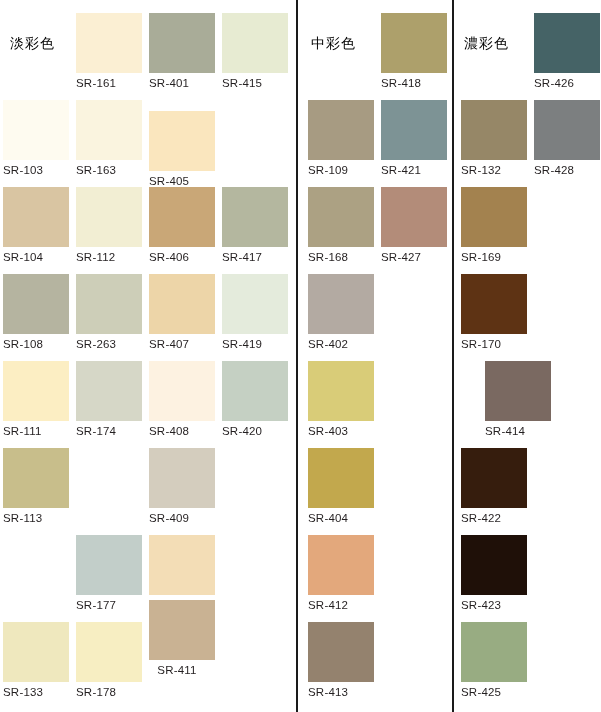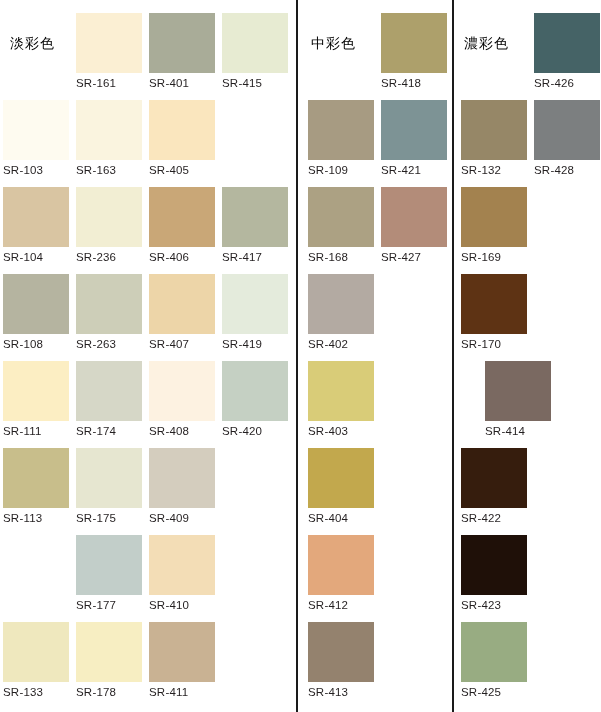--- a/index.html
+++ b/index.html
@@ -75,31 +75,31 @@
       <span class="swatch-label">SR-415</span>
     </div>
     <div class="swatch-cell" style="left: 3px; top: 100px;">
       <span class="swatch-chip" style="background: rgb(254, 251, 240); width: 66px; height: 60px;"></span>
       <span class="swatch-label">SR-103</span>
     </div>
     <div class="swatch-cell" style="left: 76px; top: 100px;">
       <span class="swatch-chip" style="background: rgb(250, 244, 223); width: 66px; height: 60px;"></span>
       <span class="swatch-label">SR-163</span>
     </div>
-    <div class="swatch-cell" style="left: 149px; top: 100px;">
+    <div class="swatch-cell" style="left: 149px; top: 111px;">
       <span class="swatch-chip" style="background: rgb(250, 230, 190); width: 66px; height: 60px;"></span>
       <span class="swatch-label">SR-405</span>
     </div>
     <div class="swatch-cell" style="left: 3px; top: 187px;">
       <span class="swatch-chip" style="background: rgb(217, 197, 162); width: 66px; height: 60px;"></span>
       <span class="swatch-label">SR-104</span>
     </div>
     <div class="swatch-cell" style="left: 76px; top: 187px;">
       <span class="swatch-chip" style="background: rgb(242, 238, 211); width: 66px; height: 60px;"></span>
-      <span class="swatch-label">SR-236</span>
+      <span class="swatch-label">SR-112</span>
     </div>
     <div class="swatch-cell" style="left: 149px; top: 187px;">
       <span class="swatch-chip" style="background: rgb(201, 167, 119); width: 66px; height: 60px;"></span>
       <span class="swatch-label">SR-406</span>
     </div>
     <div class="swatch-cell" style="left: 222px; top: 187px;">
       <span class="swatch-chip" style="background: rgb(180, 183, 159); width: 66px; height: 60px;"></span>
       <span class="swatch-label">SR-417</span>
     </div>
     <div class="swatch-cell" style="left: 3px; top: 274px;">
@@ -131,45 +131,41 @@
       <span class="swatch-label">SR-408</span>
     </div>
     <div class="swatch-cell" style="left: 222px; top: 361px;">
       <span class="swatch-chip" style="background: rgb(197, 208, 195); width: 66px; height: 60px;"></span>
       <span class="swatch-label">SR-420</span>
     </div>
     <div class="swatch-cell" style="left: 3px; top: 448px;">
       <span class="swatch-chip" style="background: rgb(200, 190, 139); width: 66px; height: 60px;"></span>
       <span class="swatch-label">SR-113</span>
     </div>
-    <div class="swatch-cell" style="left: 76px; top: 448px;">
-      <span class="swatch-chip" style="background: rgb(230, 230, 208); width: 66px; height: 60px;"></span>
-      <span class="swatch-label">SR-175</span>
-    </div>
     <div class="swatch-cell" style="left: 149px; top: 448px;">
       <span class="swatch-chip" style="background: rgb(212, 205, 190); width: 66px; height: 60px;"></span>
       <span class="swatch-label">SR-409</span>
     </div>
     <div class="swatch-cell" style="left: 76px; top: 535px;">
       <span class="swatch-chip" style="background: rgb(194, 206, 201); width: 66px; height: 60px;"></span>
       <span class="swatch-label">SR-177</span>
     </div>
     <div class="swatch-cell" style="left: 149px; top: 535px;">
       <span class="swatch-chip" style="background: rgb(243, 221, 182); width: 66px; height: 60px;"></span>
       <span class="swatch-label">SR-410</span>
     </div>
     <div class="swatch-cell" style="left: 3px; top: 622px;">
       <span class="swatch-chip" style="background: rgb(239, 232, 190); width: 66px; height: 60px;"></span>
       <span class="swatch-label">SR-133</span>
     </div>
     <div class="swatch-cell" style="left: 76px; top: 622px;">
       <span class="swatch-chip" style="background: rgb(247, 238, 194); width: 66px; height: 60px;"></span>
       <span class="swatch-label">SR-178</span>
     </div>
-    <div class="swatch-cell" style="left: 149px; top: 622px;">
+    <div class="swatch-cell" style="left: 149px; top: 600px; text-align: center;">
       <span class="swatch-chip" style="background: rgb(201, 178, 147); width: 66px; height: 60px;"></span>
       <span class="swatch-label">SR-411</span>
     </div>
     <div class="group-title" style="left: 311px; top: 35px;">中彩色</div>
     <div class="swatch-cell" style="left: 381px; top: 13px;">
       <span class="swatch-chip" style="background: rgb(173, 160, 107); width: 66px; height: 60px;"></span>
       <span class="swatch-label">SR-418</span>
     </div>
     <div class="swatch-cell" style="left: 308px; top: 100px;">
       <span class="swatch-chip" style="background: rgb(167, 155, 130); width: 66px; height: 60px;"></span>

